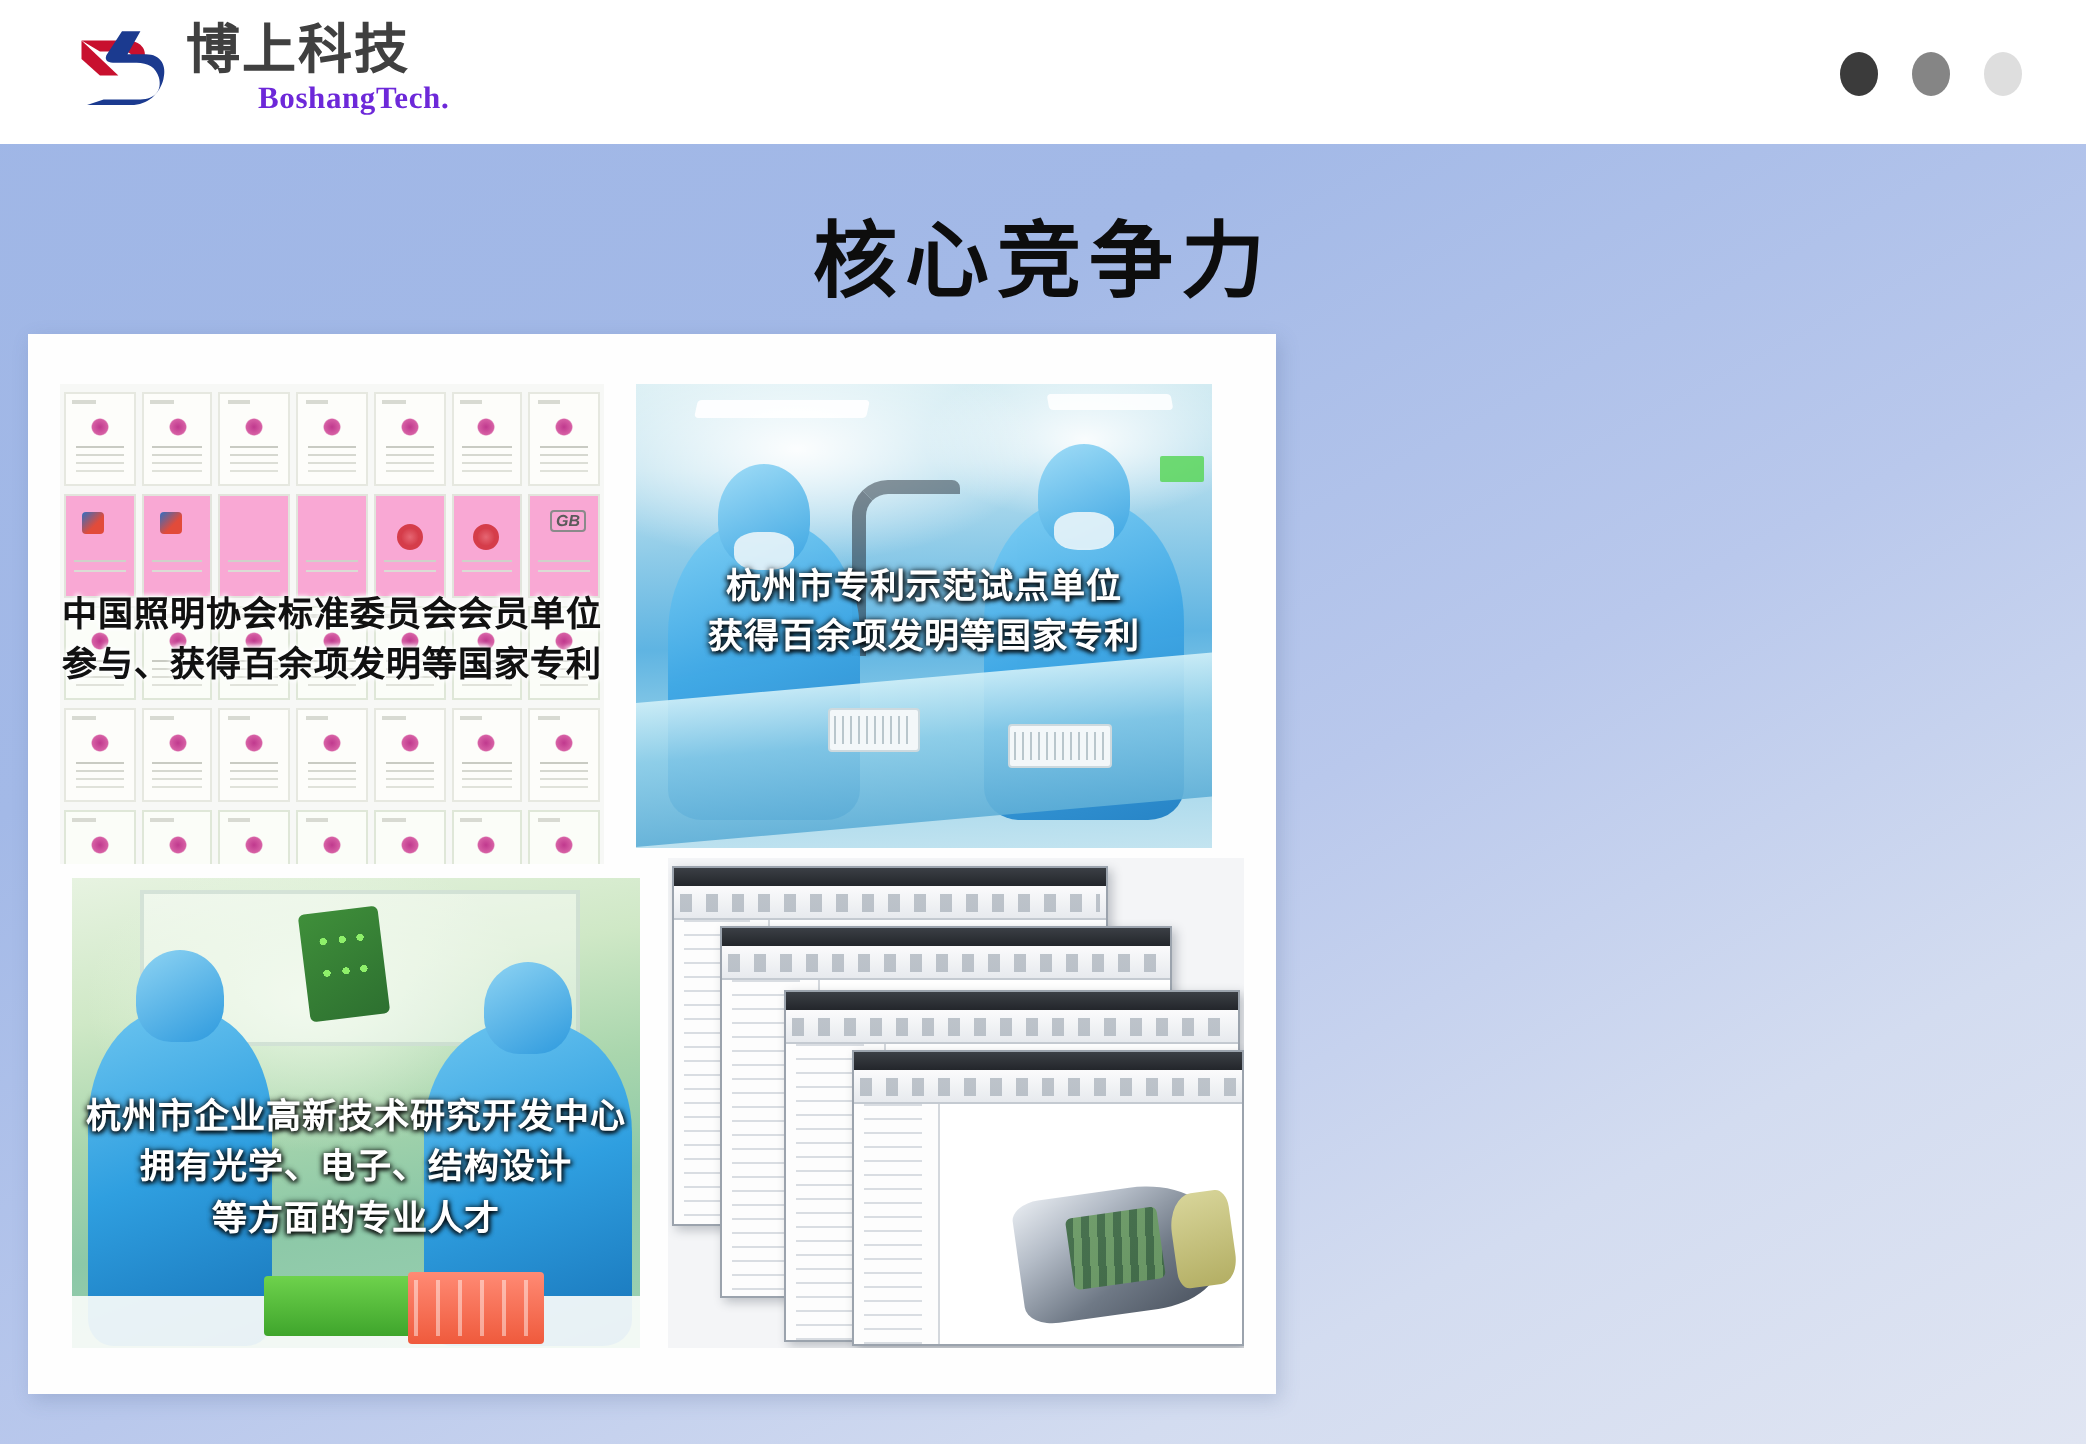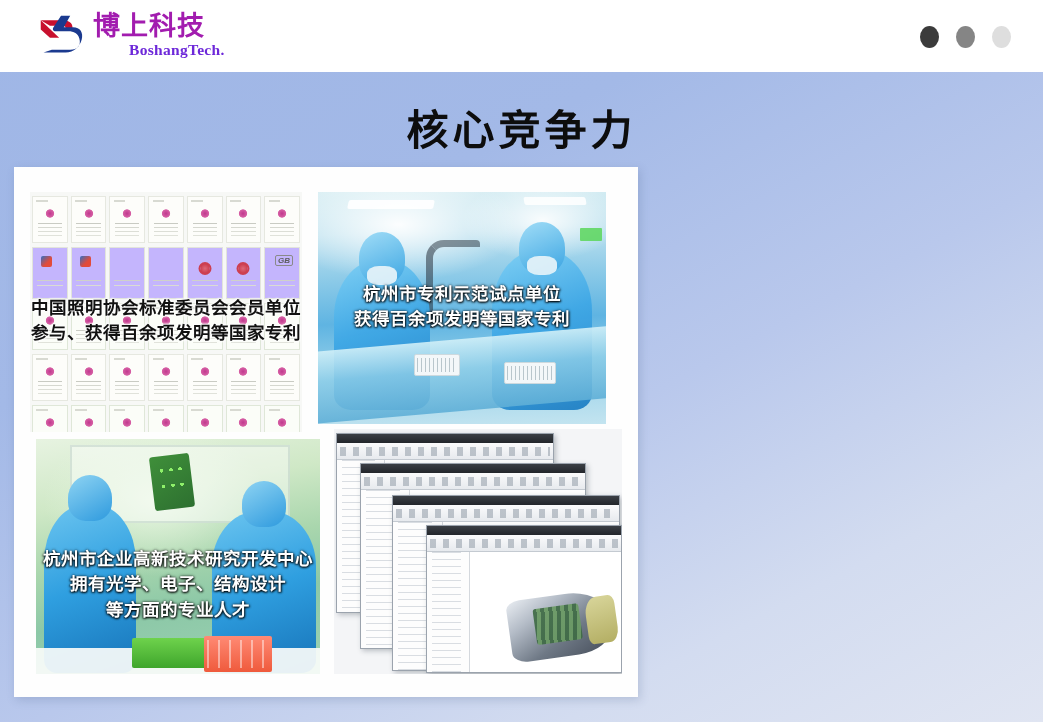--- a/index.html
+++ b/index.html
@@ -40,21 +40,21 @@
   }
 
   #logo-mark { width: 46px; height: 46px; display: block; }
 
   #logo-text-block { display: flex; flex-direction: column; justify-content: center; line-height: 1; }
 
   #logo-cn {
     font-family: "DejaVu Sans", "Liberation Sans", sans-serif;
     font-size: 27px;
     font-weight: bold;
-    color: #a21caf;
+    color: #404040;
     letter-spacing: 1px;
     white-space: nowrap;
   }
 
   #logo-en {
     font-family: Liberation Serif, serif;
     font-size: 15.5px;
     font-weight: bold;
     color: #6d28d9;
     letter-spacing: 0.3px;
@@ -153,21 +153,21 @@
   .cert::after {
     content: "";
     position: absolute;
     left: 14%; right: 14%; top: 26px;
     height: 1px;
     background: #c9cbc3;
     box-shadow: 0 4px 0 #d6d8d0, 0 8px 0 #dcded6, 0 12px 0 #e0e2da;
   }
   .cert-head { position: absolute; left: 10%; top: 3px; width: 34%; height: 2px; background: #d8dad2; }
   .cert-wide {
-    flex: 1; height: 52px; background: #c4b5fd; border: 1px solid #e2e4dc; position: relative;
+    flex: 1; height: 52px; background: #f9a8d4; border: 1px solid #e2e4dc; position: relative;
   }
   .cert-wide .seal {
     position: absolute; left: 50%; top: 14px; transform: translateX(-50%);
     width: 13px; height: 13px; border: 2px solid #cf2b33; border-radius: 50%;
     background: radial-gradient(circle, #e35b62 0%, #cf2b33 70%, #cf2b33 100%);
     opacity: .85;
   }
   .cert-wide .gb {
     position: absolute; right: 6px; top: 7px;
     font-family: "Liberation Sans", sans-serif;

